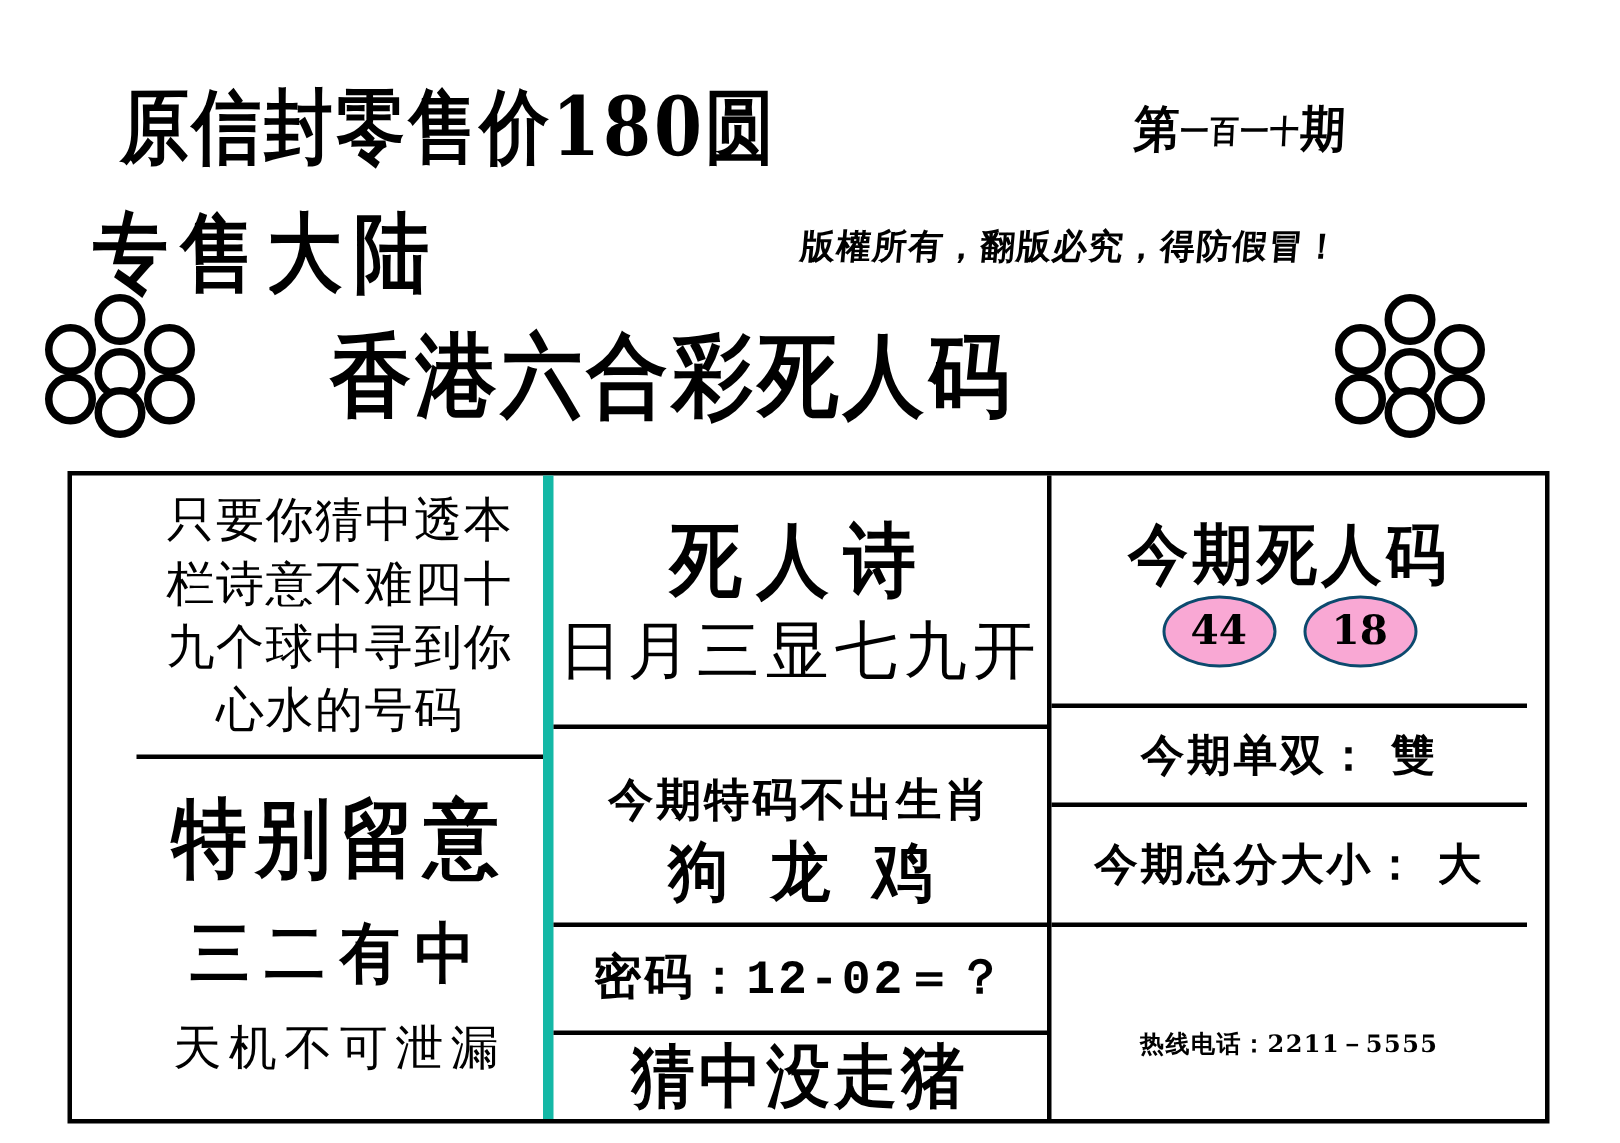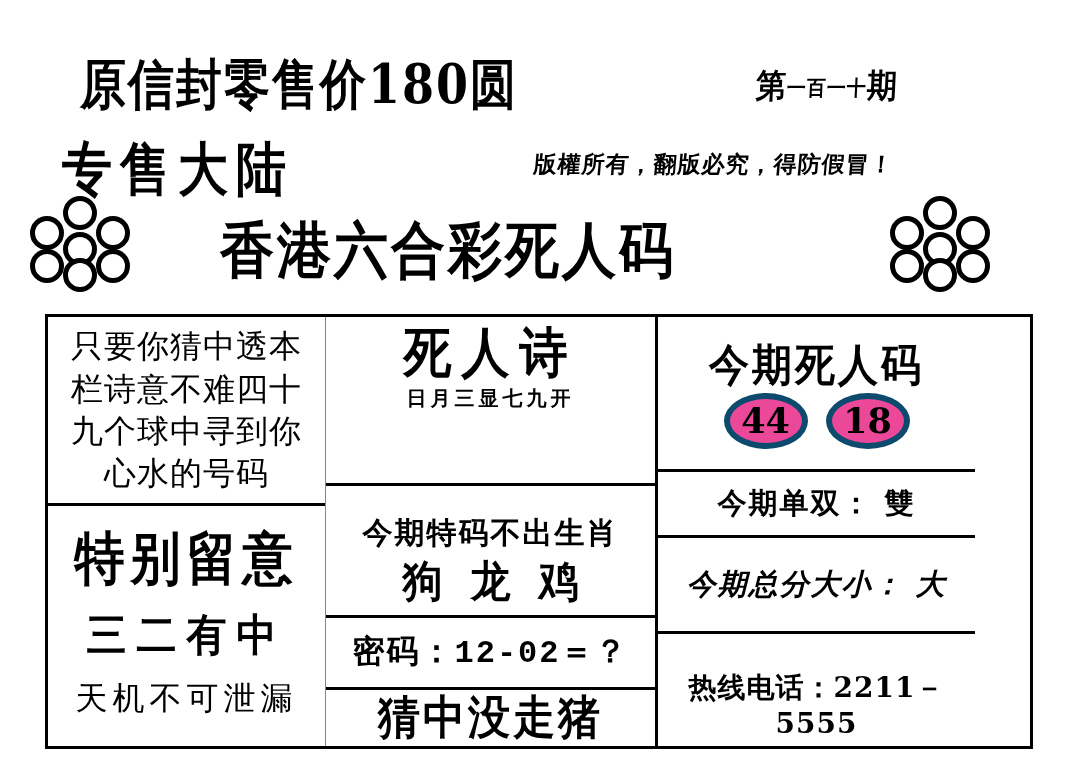--- a/index.html
+++ b/index.html
@@ -132,21 +132,21 @@
     height: 435px;
     border: 3px solid #000;
     box-sizing: border-box;
     display: flex;
   }
   .col {
     box-sizing: border-box;
     display: flex;
     flex-direction: column;
   }
-  .col-left   { width: 278px; border-right: 1px solid #14b8a6; }
+  .col-left   { width: 278px; border-right: 7px solid #14b8a6; margin-left: 43px; }
   .col-mid    { width: 332px; border-right: 3px solid #000; }
   .col-right  { width: 317px; }
 
   .cell {
     box-sizing: border-box;
     display: flex;
     flex-direction: column;
     align-items: center;
     justify-content: center;
     text-align: center;
@@ -178,32 +178,32 @@
     transform: scaleY(1.1);
   }
   .notice-small {
     font-family: Liberation Mono, monospace;
     font-size: 32px;
     letter-spacing: 5px;
     font-weight: 500;
   }
 
   
-  .poem-cell { height: 180px; justify-content: flex-start; padding-top: 4px; }
+  .poem-cell { height: 180px; justify-content: center; padding-top: 4px; }
   .poem-title {
     font-family: "DejaVu Serif", "Liberation Serif", serif;
     font-weight: bold;
     font-size: 48px;
     letter-spacing: 10px;
     transform: scaleY(1.12);
   }
   .poem-line {
     font-family: "DejaVu Serif", "Liberation Serif", serif;
-    font-weight: bold;
-    font-size: 20px;
+    font-weight: normal;
+    font-size: 42px;
     letter-spacing: 4px;
   }
   .zodiac-cell { height: 140px; justify-content: flex-end; padding: 6px 3px; }
   .zodiac-label {
     font-family: "DejaVu Serif", "Liberation Serif", serif;
     font-weight: bold;
     font-size: 30px;
     letter-spacing: 2px;
   }
   .zodiac-animals {
@@ -235,42 +235,42 @@
   .deadcode-title {
     font-family: "DejaVu Serif", "Liberation Serif", serif;
     font-weight: bold;
     font-size: 40px;
     letter-spacing: 3px;
     transform: scaleY(1.1);
   }
   .balls { display: flex; gap: 18px; }
   .ball {
     width: 72px; height: 44px;
-    border: 6px solid #0c4a6e;
+    border: 2px solid #0c4a6e;
     border-radius: 50%;
     display: flex; align-items: center; justify-content: center;
     font-family: "DejaVu Serif", "Liberation Serif", serif;
     font-weight: bold;
-    font-size: 35px;
-    background: #ec4899;
+    font-size: 27px;
+    background: #f9a8d4;
   }
   .oe-cell { height: 66px; }
-  .bs-cell { height: 96px; font-style: italic; }
+  .bs-cell { height: 80px; }
   .kv {
     font-family: "DejaVu Serif", "Liberation Serif", serif;
     font-weight: bold;
     font-size: 29px;
     letter-spacing: 2px;
   }
   .kv .val { margin-left: 12px; }
   .phone-cell { flex: 1; justify-content: center; gap: 10px; }
   .phone-line {
     font-family: "DejaVu Serif", "Liberation Serif", serif;
     font-weight: bold;
-    font-size: 28px;
+    font-size: 16px;
     letter-spacing: 1px;
     margin-top: 29px;
   }
 </style>
 </head>
 <body>
 
 <div class="page">
 
   <div class="header">

